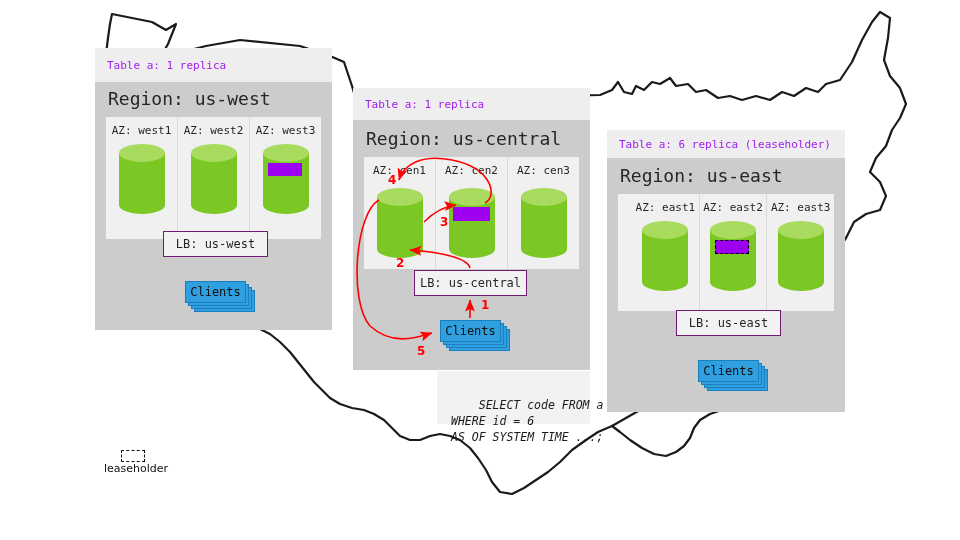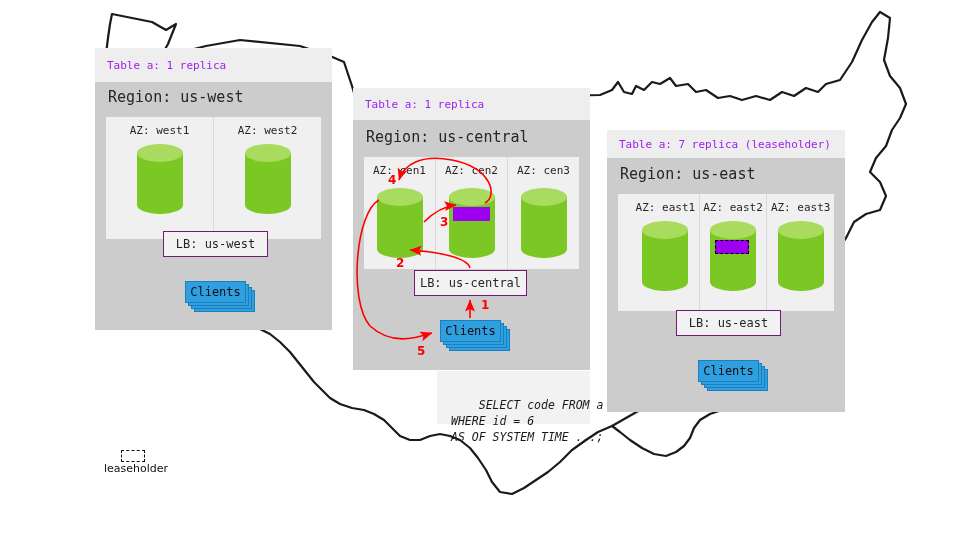--- a/index.html
+++ b/index.html
@@ -21,21 +21,21 @@
     color:#a020f0;
     font-size:11px;
     display:flex;align-items:center;
     padding-left:12px;
     box-sizing:border-box;
     white-space:nowrap;
   }
   .region-title{
     position:absolute;
     color:#262626;
-    font-size:15px;
+    font-size:18px;
     white-space:nowrap;
   }
   .az-strip{position:absolute;background:#f0f0f0;display:flex;box-sizing:border-box;}
   .az-cell{
     position:relative;flex:1 1 0;
     border-right:1px solid #d9d9d9;
     box-sizing:border-box;
     display:flex;flex-direction:column;align-items:center;
   }
   .az-cell:last-child{border-right:none;}
@@ -140,20 +140,30 @@
     </div>
     <div class="az-cell">
       <div class="az-label">AZ: west2</div>
       <div class="cyl-wrap" style="width:50px;height:72px;">
         <svg width="50" height="72" viewBox="0 0 50 72">
           <path d="M2,10 L2,62 A23,9 0 0 0 48,62 L48,10 Z" fill="#7bc723"></path>
           <ellipse cx="25" cy="10" rx="23" ry="9" fill="#a8db5e"></ellipse>
         </svg>
       </div>
     </div>
+    <div class="az-cell">
+      <div class="az-label">AZ: west3</div>
+      <div class="cyl-wrap" style="width:50px;height:72px;">
+        <svg width="50" height="72" viewBox="0 0 50 72">
+          <path d="M2,10 L2,62 A23,9 0 0 0 48,62 L48,10 Z" fill="#7bc723"></path>
+          <ellipse cx="25" cy="10" rx="23" ry="9" fill="#a8db5e"></ellipse>
+        </svg>
+        <div class="replica-bar" style="left:7px;top:20px;width:34px;height:13px;"></div>
+      </div>
+    </div>
   </div>
   <div class="lb-box" style="left:163px;top:231px;width:105px;height:26px;">
     <span>LB: us-west</span>
   </div>
   <div class="clients" style="left:185px;top:281px;width:72px;height:32px;">
     <div class="sheet" style="left:9px;top:9px;width:61px;height:22px;"></div>
     <div class="sheet" style="left:6px;top:6px;width:61px;height:22px;"></div>
     <div class="sheet" style="left:3px;top:3px;width:61px;height:22px;"></div>
     <div class="front" style="width:61px;height:22px;">
       <span>Clients</span>
@@ -208,21 +218,21 @@
       <span>Clients</span>
     </div>
   </div>
   <div class="sql-box" style="left:437px;top:371px;width:153px;height:53px;">
     <span>SELECT code FROM a
 WHERE id = 6
 AS OF SYSTEM TIME ...;</span>
   </div>
 
   <div class="region-caption" style="left:607px;top:130px;width:238px;height:28px;">
-    <span>Table a: 7 replica (leaseholder)</span>
+    <span>Table a: 6 replica (leaseholder)</span>
   </div>
   <div class="region-panel" style="left:607px;top:158px;width:238px;height:254px;"></div>
   <div class="region-title" style="left:620px;top:165px;">
     <span>Region: us-east</span>
   </div>
   <div class="az-strip" style="left:618px;top:194px;width:216px;height:117px;padding-left:14px;">
     <div class="az-cell">
       <div class="az-label">AZ: east1</div>
       <div class="cyl-wrap" style="width:50px;height:72px;">
         <svg width="50" height="72" viewBox="0 0 50 72">

